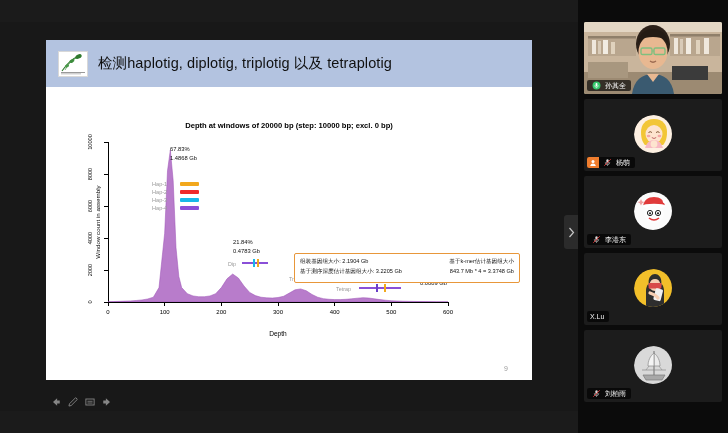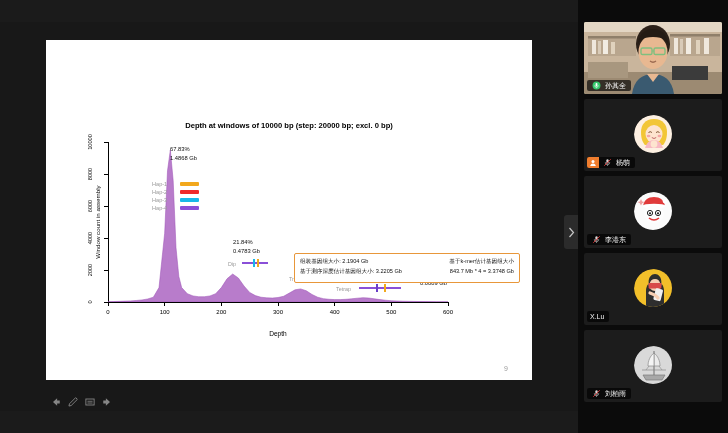--- a/index.html
+++ b/index.html
@@ -143,23 +143,37 @@
 <body>
 
 <div id="root">
 
   <div class="stage">
     <div class="stage-top-strip"></div>
     <div class="stage-bottom-strip"></div>
 
     <div class="slide">
 
+      <div class="slide-header">
+        <div class="slide-logo">
+          <svg width="28" height="24" viewBox="0 0 28 24">
+            <path d="M3 19 C7 13 12 7 20 4" stroke="#2f7a2f" stroke-width="1.1" fill="none"></path>
+            <path d="M6 18 C9 12 13 8 19 5" stroke="#3f8f3f" stroke-width=".7" fill="none"></path>
+            <ellipse cx="19.5" cy="4.5" rx="3.4" ry="2.1" fill="#2f7a2f" transform="rotate(-28 19.5 4.5)"></ellipse>
+            <ellipse cx="13" cy="9" rx="2.6" ry="1.6" fill="#3c8c3c" transform="rotate(-28 13 9)"></ellipse>
+            <ellipse cx="8" cy="14" rx="2.2" ry="1.4" fill="#4a9a4a" transform="rotate(-28 8 14)"></ellipse>
+            <rect x="2" y="20.2" width="24" height="0.7" fill="#6f6f6f"></rect>
+            <rect x="2" y="21.6" width="20" height="0.6" fill="#8a8a8a"></rect>
+          </svg>
+        </div>
+        <div class="slide-title">检测haplotig, diplotig, triplotig 以及 tetraplotig</div>
+      </div>
 
       <div class="chart-wrap">
-        <div class="chart-title">Depth at windows of 10000 bp (step: 20000 bp; excl. 0 bp)</div>
+        <div class="chart-title">Depth at windows of 20000 bp (step: 10000 bp; excl. 0 bp)</div>
 
         <div class="plot">
 
           <div class="axis-line" style="left:0;top:0;width:1px;height:160px;"></div>
           <div id="yticks">
               <div class="tick" style="left: -4px; top: 159.5px; width: 4px; height: 1px;"></div>
               <div style="position: absolute; font-size: 5.6px; color: rgb(0, 0, 0); white-space: nowrap; left: -30px; top: 157px; width: 24px; text-align: center; transform: rotate(-90deg);">0</div>
               <div class="tick" style="left: -4px; top: 127.5px; width: 4px; height: 1px;"></div>
               <div style="position: absolute; font-size: 5.6px; color: rgb(0, 0, 0); white-space: nowrap; left: -30px; top: 125px; width: 24px; text-align: center; transform: rotate(-90deg);">2000</div>
               <div class="tick" style="left: -4px; top: 95.5px; width: 4px; height: 1px;"></div>

